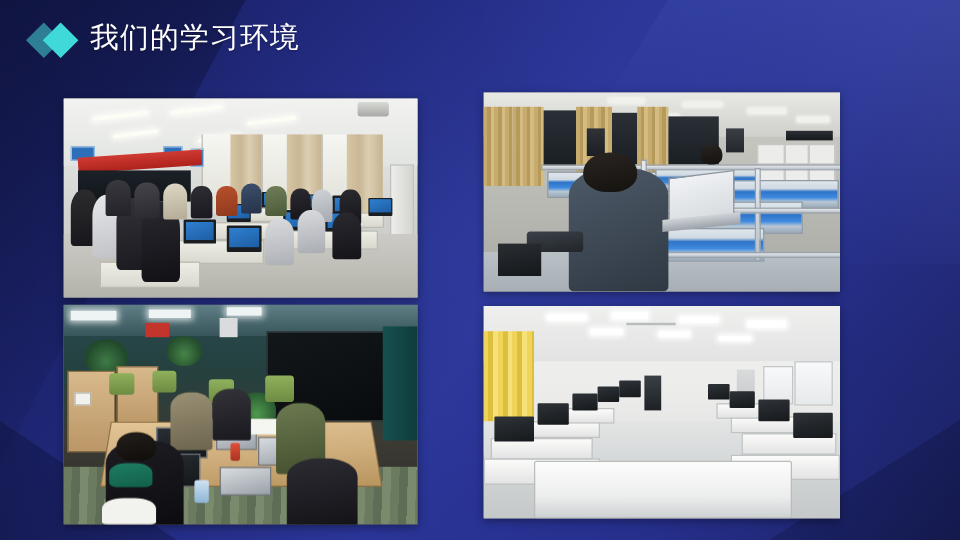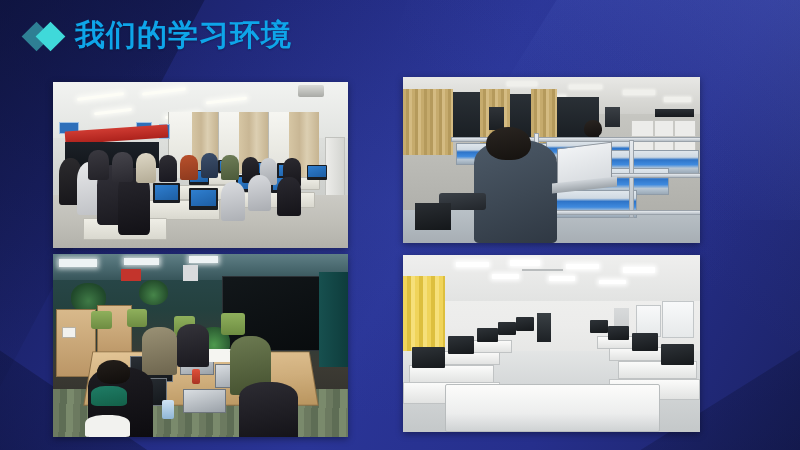--- a/index.html
+++ b/index.html
@@ -108,23 +108,23 @@
   }
   .dia {
     width: 21px;
     height: 21px;
     transform: rotate(45deg);
   }
   .dia.left  { background: #2e7f94; }
   .dia.right { background: #3fd9da; margin-left: -7px; }
 
   .title-text {
-    color: #0ea5e9;
-    font-size: 30px;
-    font-weight: bold;
+    color: #ffffff;
+    font-size: 24px;
+    font-weight: normal;
     letter-spacing: 1px;
     line-height: 1;
     white-space: nowrap;
     text-shadow: 0 1px 2px rgba(0,0,0,0.28);
   }
 
   
   .photo {
     position: absolute;
     overflow: hidden;

